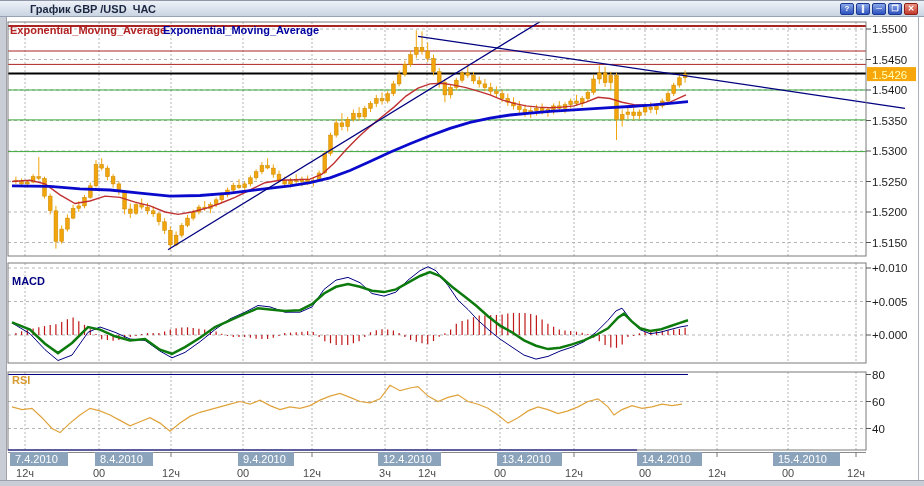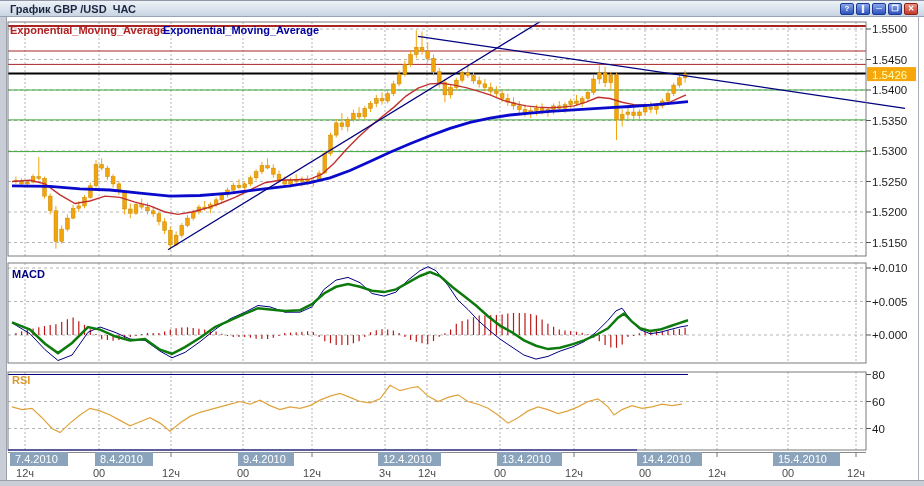--- a/index.html
+++ b/index.html
@@ -1,39 +1,39 @@
 <!DOCTYPE html>
 <html><head>
 <meta charset="utf-8">
 <style>
   html,body{margin:0;padding:0;background:#ffffff;}
   .stage{position:relative;width:924px;height:486px;background:#ffffff;overflow:hidden;
          font-family:"Liberation Sans",sans-serif;}
   .titlebar{position:absolute;left:0;top:0;width:924px;height:17px;
             background:linear-gradient(#eef2f8,#c9d4e2);
             border-top:1px solid #8f97a6;border-bottom:1px solid #97a3b5;
-            box-sizing:border-box;display:flex;align-items:center;}
+            box-sizing:border-box;display:flex;align-items:center;padding-left:20px;}
   .title{margin-left:10px;font-size:11px;font-weight:bold;color:#1b2740;white-space:pre;}
   .btns{position:absolute;right:6px;top:2px;display:flex;gap:2px;}
   .wbtn{width:14px;height:12px;background:linear-gradient(#8aa6e8,#2d52bd);
         border:1px solid #1d3a92;border-radius:2px;color:#fff;font-size:8px;
         line-height:10px;text-align:center;font-weight:bold;padding:0;cursor:default;
         font-family:"Liberation Sans",sans-serif;}
   .wbtn.close{background:linear-gradient(#ea9182,#c23a2c);border-color:#8c1f15;}
   .frame-left{position:absolute;left:0;top:17px;width:7px;height:469px;
               background:#c9cdd6;border-right:1px solid #9ba1ad;box-sizing:border-box;}
   .frame-bottom{position:absolute;left:0;top:480px;width:924px;height:6px;
                 background:#c9cdd6;border-top:1px solid #9ba1ad;box-sizing:border-box;}
   .frame-right{position:absolute;left:918px;top:17px;width:1px;height:463px;background:#aab0bb;}
   svg{position:absolute;left:0;top:0;}
   svg text{font-family:"Liberation Sans",sans-serif;}
   .ovl{position:absolute;font-size:11px;font-weight:bold;white-space:nowrap;}
   .legend-red{left:10px;top:24px;color:#b22222;}
   .legend-blue{left:163px;top:24px;color:#0000a0;}
-  .macd-label{left:12px;top:268px;color:#000080;}
+  .macd-label{left:12px;top:275px;color:#000080;}
   .rsi-label{left:12px;top:374px;color:#d89a2e;text-align:center;}
 </style>
 </head>
 <body>
 
 <div class="stage">
 
   <div class="titlebar">
     <span class="title">График GBP /USD  ЧАС</span>
     <div class="btns" id="win-btns">

